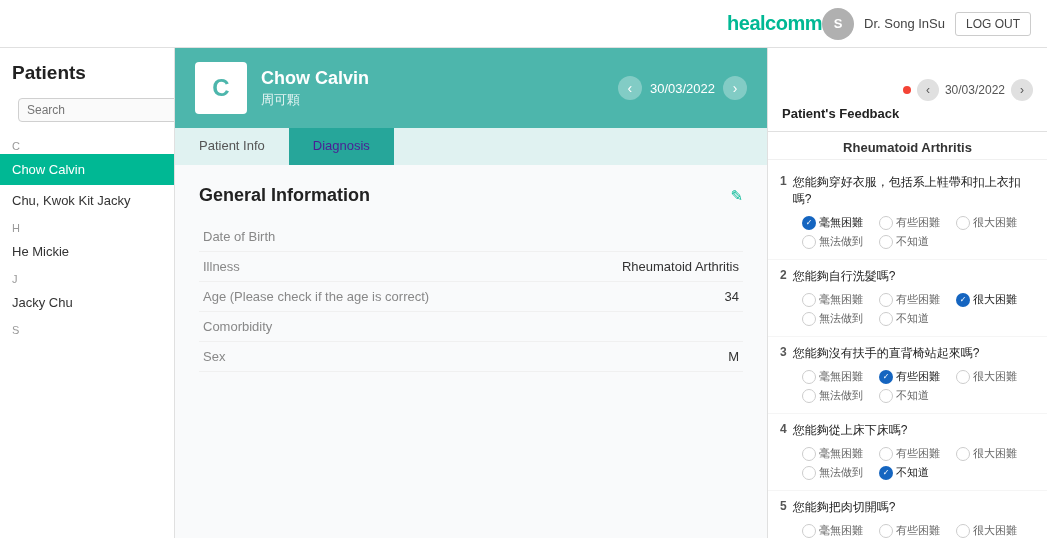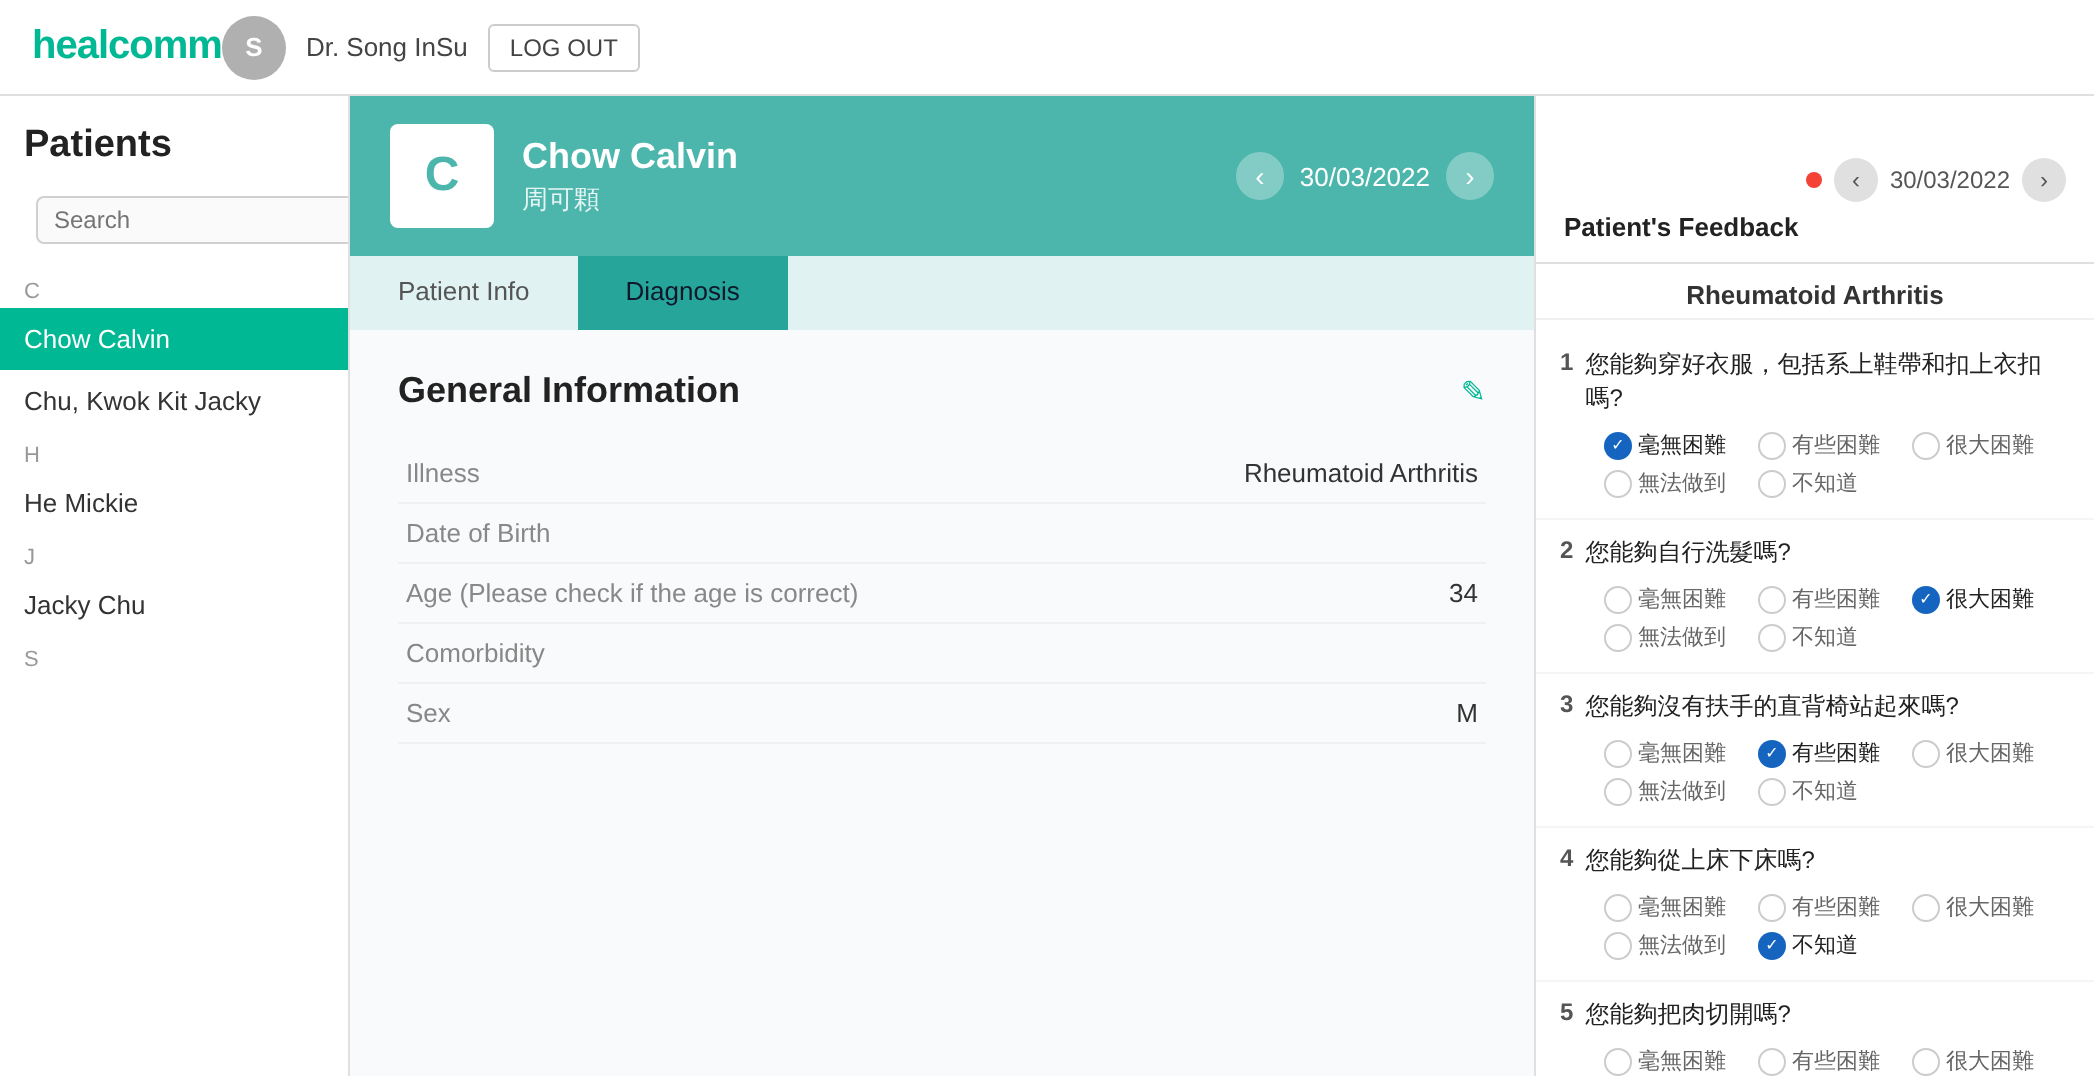--- a/index.html
+++ b/index.html
@@ -4,21 +4,21 @@
   <style>
     * { box-sizing: border-box; margin: 0; padding: 0; }
     body { font-family: -apple-system, BlinkMacSystemFont, 'Segoe UI', sans-serif; font-size: 13px; background: #f0f2f5; overflow: hidden; }
 
     
     .topnav {
       height: 48px;
       background: #fff;
       display: flex;
       align-items: center;
-      justify-content: flex-start;
+      justify-content: flex-end;
       padding: 0 16px;
       border-bottom: 1px solid #e0e0e0;
       position: fixed; top: 0; left: 0; right: 0; z-index: 100;
     }
     .topnav-logo { color: #00b894; font-size: 20px; font-weight: 700; letter-spacing: -0.5px; }
     .topnav-right { display: flex; align-items: center; gap: 10px; }
     .avatar-circle { width: 32px; height: 32px; border-radius: 50%; background: #b0b0b0; display: flex; align-items: center; justify-content: center; color: #fff; font-size: 13px; font-weight: 600; }
     .doctor-name { font-size: 13px; color: #444; }
     .logout-btn { font-size: 12px; border: 1px solid #ccc; background: #fff; padding: 4px 10px; border-radius: 3px; cursor: pointer; color: #444; }
 
@@ -45,21 +45,21 @@
     .patient-name-en { font-size: 18px; font-weight: 600; color: #fff; }
     .patient-name-zh { font-size: 13px; color: rgba(255,255,255,0.85); margin-top: 2px; }
     .patient-header-left { display: flex; align-items: center; }
     .date-nav { display: flex; align-items: center; gap: 8px; }
     .nav-arrow { width: 24px; height: 24px; border-radius: 50%; background: rgba(255,255,255,0.3); border: none; color: #fff; font-size: 14px; cursor: pointer; display: flex; align-items: center; justify-content: center; }
     .date-label { color: #fff; font-size: 13px; }
 
     
     .tabs { display: flex; background: #e0f2f1; }
     .tab { padding: 10px 24px; font-size: 13px; cursor: pointer; color: #555; border-bottom: 2px solid transparent; }
-    .tab.active { background: #26a69a; color: #0f172a; }
+    .tab.active { background: #26a69a; color: #4c1d95; }
 
     
     .content-area { flex: 1; overflow-y: auto; padding: 20px 24px; background: #f9fafb; }
 
     .section-title { font-size: 18px; font-weight: 600; color: #222; margin-bottom: 16px; display: flex; align-items: center; justify-content: space-between; }
     .edit-btn { background: none; border: none; cursor: pointer; color: #00b894; font-size: 15px; }
 
     .info-table { width: 100%; border-collapse: collapse; }
     .info-table tr td { padding: 7px 4px; border-bottom: 1px solid #f0f0f0; font-size: 13px; }
     .info-table tr td:first-child { color: #888; width: 55%; }
@@ -146,26 +146,26 @@
     </div>
 
     <div class="content-area">
       <div class="section-title">
         <span>General Information</span>
         <button class="edit-btn">✎</button>
       </div>
       <table class="info-table">
         <tbody id="info-table-body">
         <tr>
+              <td>Date of Birth</td>
+              <td></td>
+            </tr>
+            <tr>
               <td>Illness</td>
               <td>Rheumatoid Arthritis</td>
-            </tr>
-            <tr>
-              <td>Date of Birth</td>
-              <td></td>
             </tr>
             <tr>
               <td>Age (Please check if the age is correct)</td>
               <td>34</td>
             </tr>
             <tr>
               <td>Comorbidity</td>
               <td></td>
             </tr>
             <tr>

